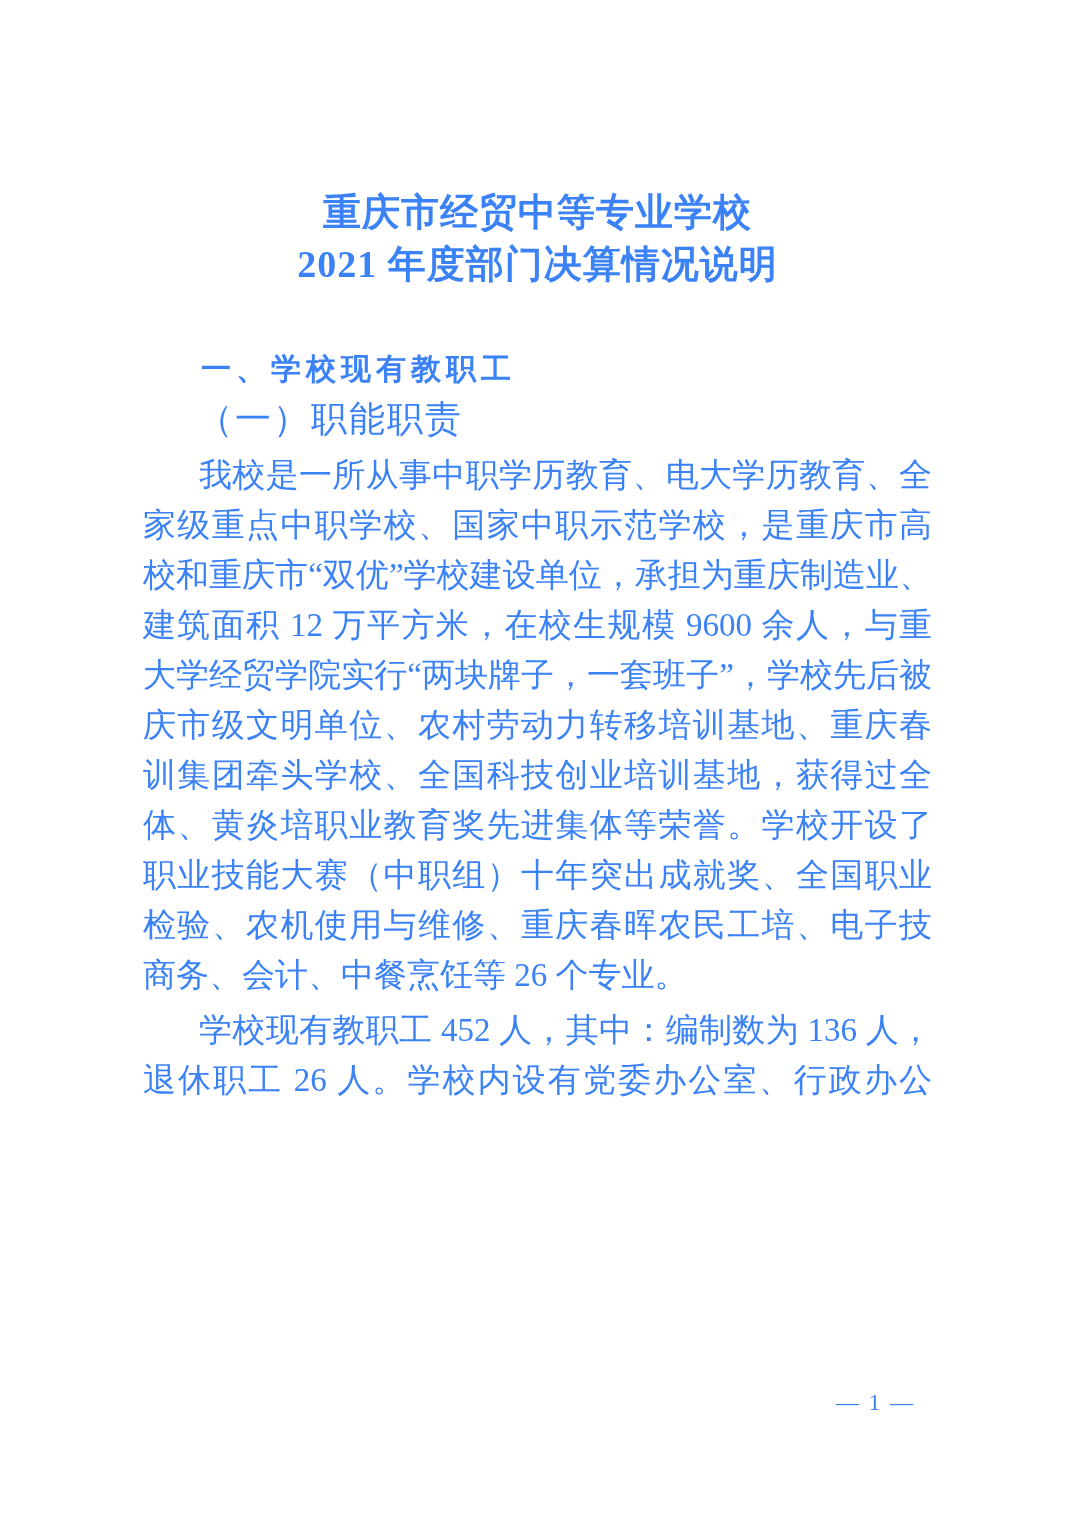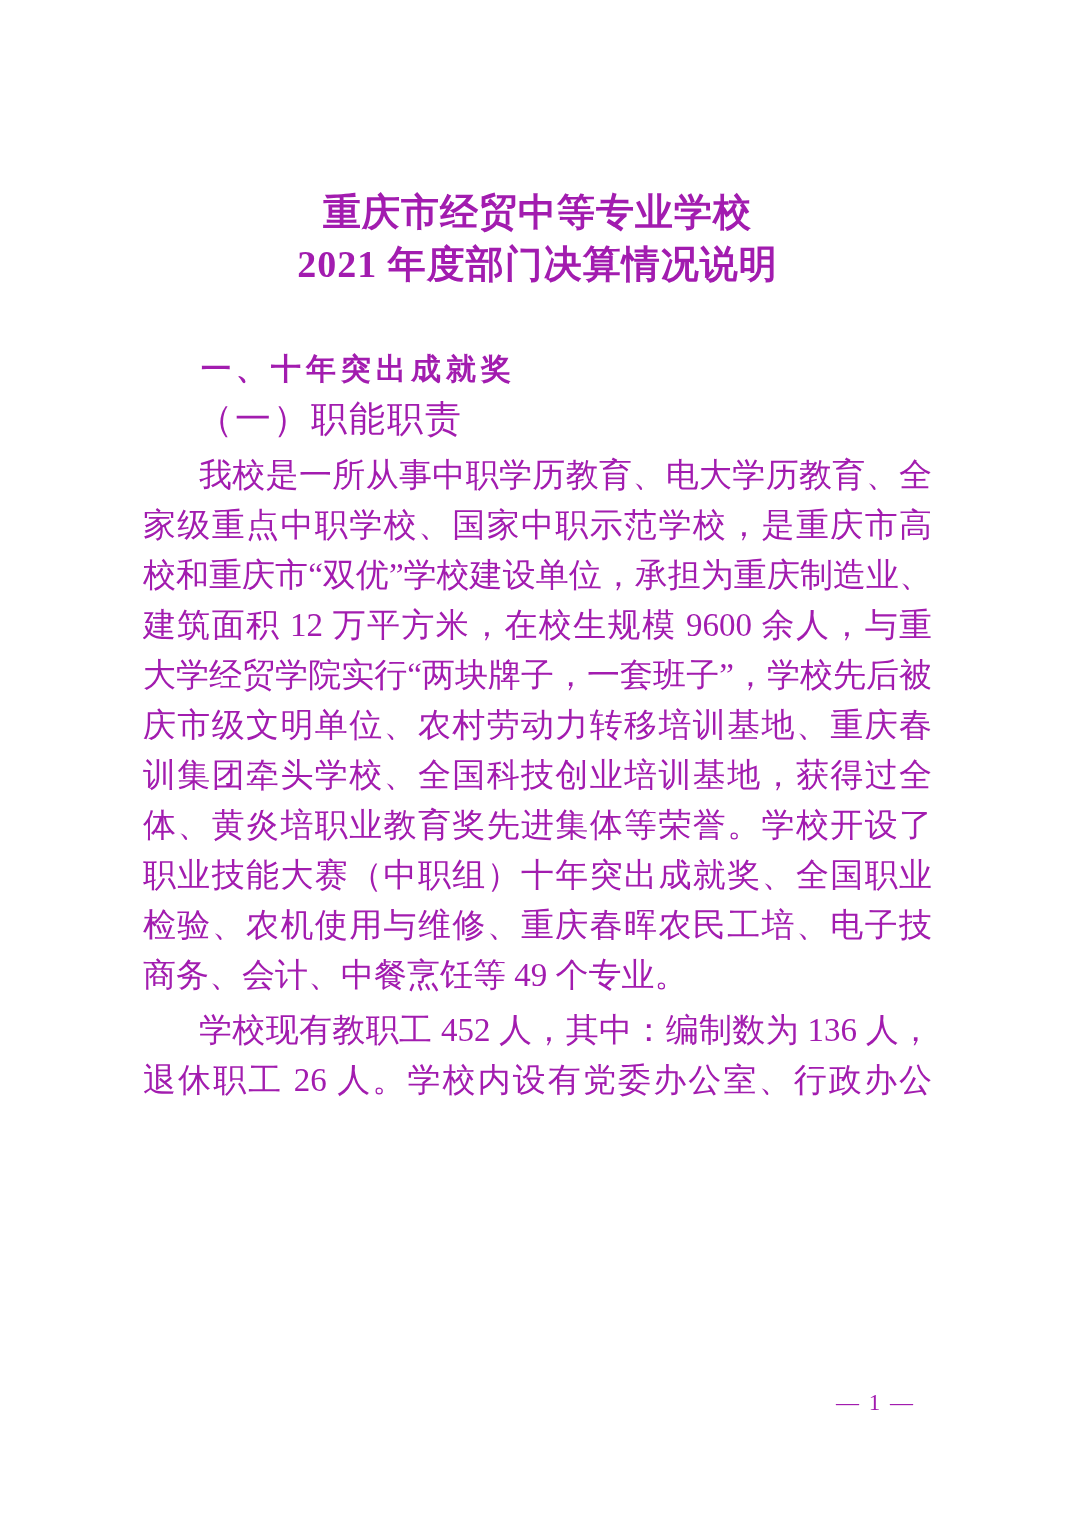--- a/index.html
+++ b/index.html
@@ -5,21 +5,21 @@
   html, body {
     margin: 0;
     padding: 0;
     background: #ffffff;
   }
   .page {
     position: relative;
     width: 1074px;
     height: 1520px;
     background: #ffffff;
-    color: #a21caf;
+    color: #3b82f6;
     overflow: hidden;
     font-family: "Liberation Serif", "DejaVu Serif", serif;
   }
   .content {
     position: absolute;
     left: 143px;
     top: 0;
     width: 789px;
   }
   .doc-title {
@@ -83,36 +83,36 @@
 <body>
 
 <div class="page">
   <div class="content">
 
     <div class="doc-title">
       <div>重庆市经贸中等专业学校</div>
       <div>2021 年度部门决算情况说明</div>
     </div>
 
-    <div class="heading-1">一、十年突出成就奖</div>
+    <div class="heading-1">一、学校现有教职工</div>
 
     <div class="subheading">（一）职能职责</div>
 
     <div class="paragraph para-1">
       <div class="line first">我校是一所从事中职学历教育、电大学历教育、全市供销系</div>
       <div class="line">家级重点中职学校、国家中职示范学校，是重庆市高水平中职学</div>
       <div class="line">校和重庆市“双优”学校建设单位，承担为重庆制造业、现代服</div>
       <div class="line">建筑面积 12 万平方米，在校生规模 9600 余人，与重庆广播电视</div>
       <div class="line">大学经贸学院实行“两块牌子，一套班子”，学校先后被确定为重</div>
       <div class="line">庆市级文明单位、农村劳动力转移培训基地、重庆春晖农民工培</div>
       <div class="line">训集团牵头学校、全国科技创业培训基地，获得过全国职业院校</div>
       <div class="line">体、黄炎培职业教育奖先进集体等荣誉。学校开设了茶叶生产与</div>
       <div class="line">职业技能大赛（中职组）十年突出成就奖、全国职业教育先进集</div>
       <div class="line">检验、农机使用与维修、重庆春晖农民工培、电子技术应用、电子</div>
-      <div class="line para-end">商务、会计、中餐烹饪等 49 个专业。</div>
+      <div class="line para-end">商务、会计、中餐烹饪等 26 个专业。</div>
     </div>
 
 
     <div class="paragraph para-2">
       <div class="line first">学校现有教职工 452 人，其中：编制数为 136 人，实际在编</div>
       <div class="line">退休职工 26 人。学校内设有党委办公室、行政办公室、招就办、</div>
     </div>
 
   </div>
 

